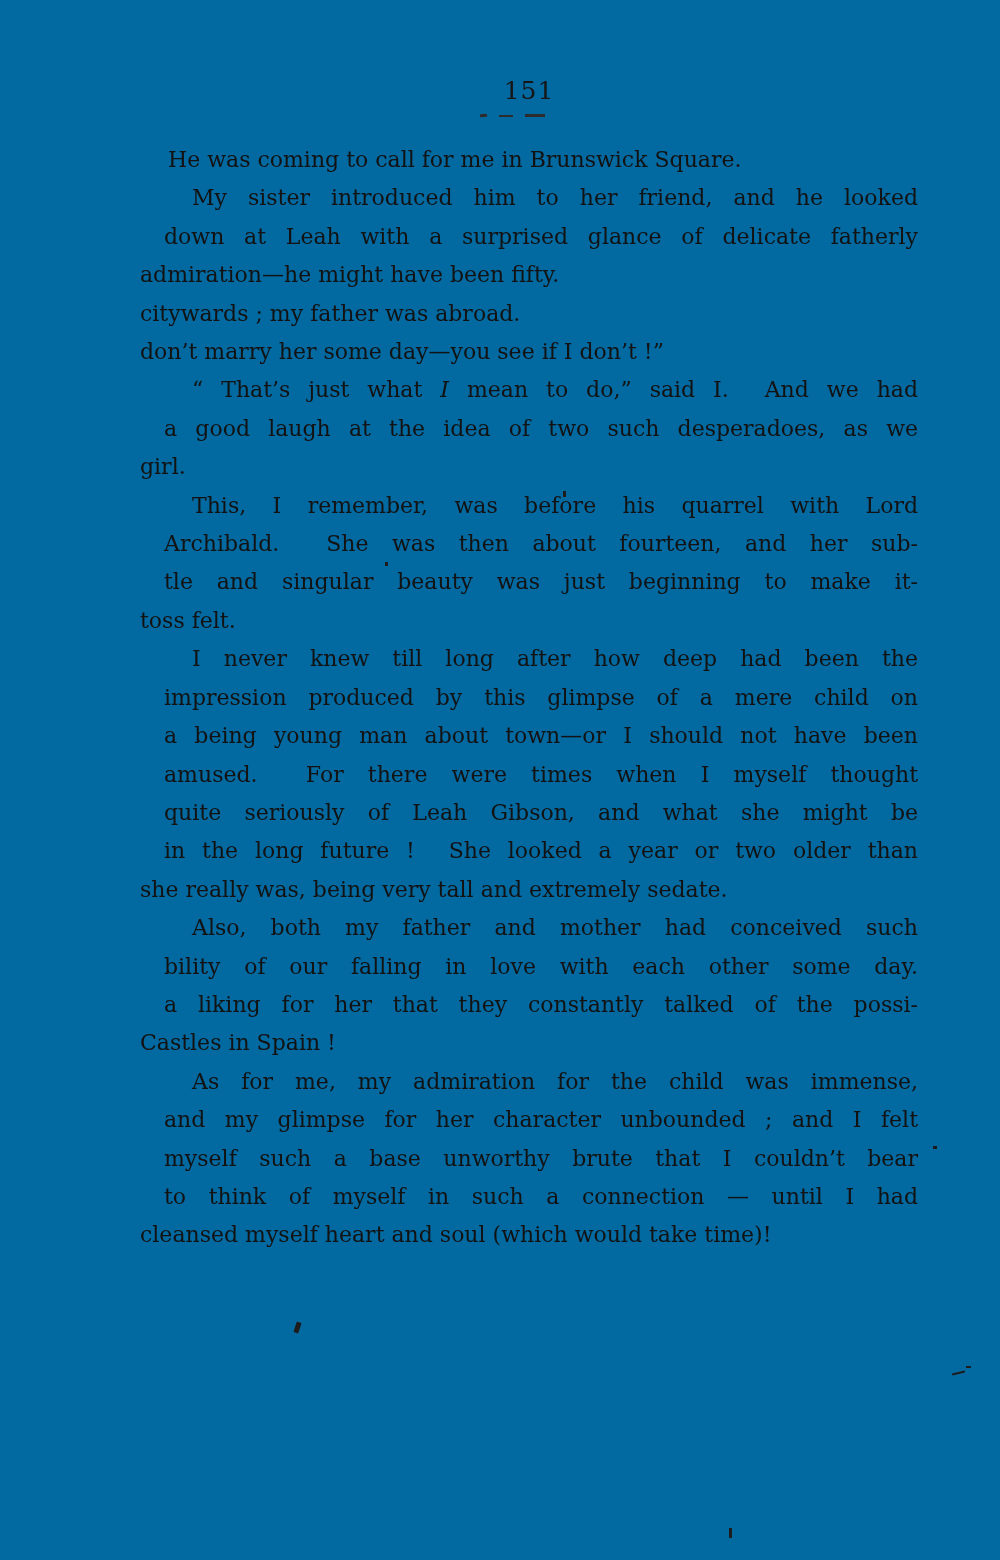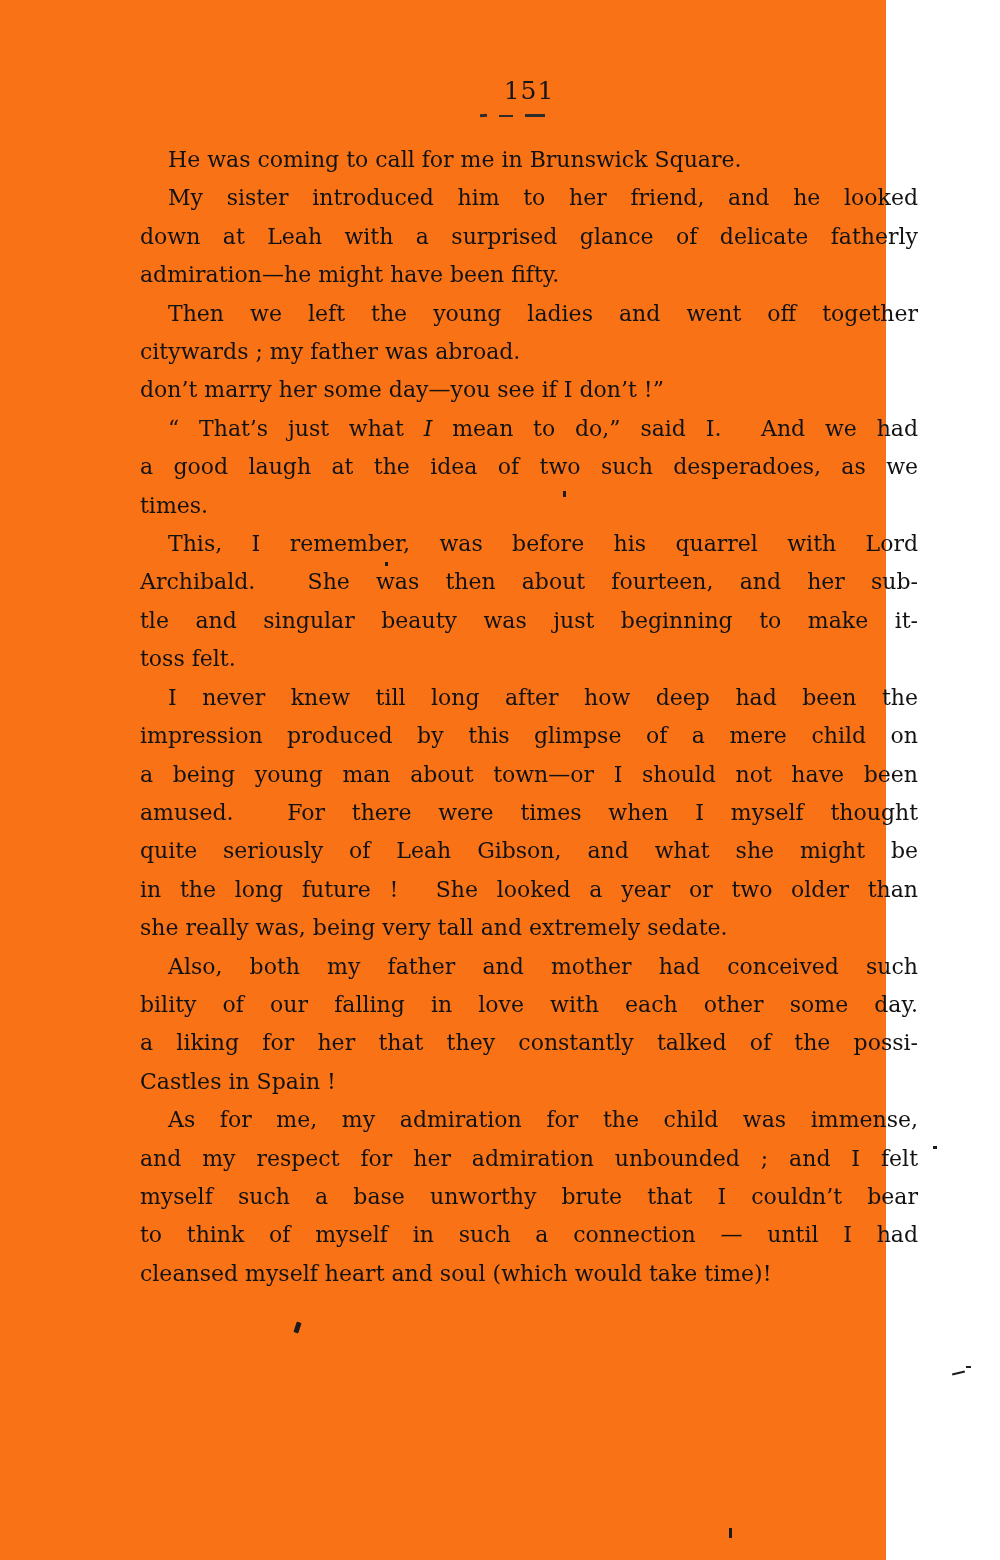--- a/index.html
+++ b/index.html
@@ -3,22 +3,22 @@
 <meta charset="utf-8">
 <style>
   html, body {
     margin: 0; padding: 0;
     width: 1000px; height: 1560px;
     background: #ffffff;
     overflow: hidden;
   }
   .page {
     position: relative;
-    width: 886px; height: 1560px;
-    background: #f97316;
+    width: 1000px; height: 1560px;
+    background: #0369a1;
     color: #141414;
     font-family: "DejaVu Serif", serif;
   }
   .page-number {
     position: absolute;
     top: 76px; left: 140px; width: 778px;
     text-align: center;
     font-size: 25px;
     letter-spacing: 1px;
     color: #161616;
@@ -33,21 +33,21 @@
   .rule-b { width: 14px; height: 2px; }
   .rule-c { width: 20px; height: 3px; }
   .body-text {
     position: absolute;
     top: 141px; left: 140px; width: 778px;
     font-size: 22px;
     line-height: 38.4px;
     color: #121212;
   }
   .line { white-space: pre-wrap; }
-  .line.just { text-align: justify; text-align-last: justify; }
+  .line.just { text-align: justify; text-align-last: justify; margin-left: 24px; }
   .line.indent { text-indent: 28px; }
   .line i { font-style: italic; }
   
   .speck { position: absolute; background: #1c1c1c; }
   .speck-caret   { left: 295px; top: 1322px; width: 5px;  height: 11px; transform: rotate(18deg); border-radius: 1px; }
   .speck-two     { left: 563px; top: 491px;  width: 3px;  height: 6px;  }
   .speck-dot-1   { left: 385px; top: 562px;  width: 3px;  height: 4px;  }
   .speck-dot-2   { left: 933px; top: 1146px; width: 4px;  height: 3px;  }
   .speck-curve-a { left: 952px; top: 1372px; width: 13px; height: 2px; transform: rotate(-14deg); }
   .speck-curve-b { left: 966px; top: 1366px; width: 5px;  height: 2px;  }
@@ -64,43 +64,42 @@
     <span class="rule-a"></span>
     <span class="rule-b"></span>
     <span class="rule-c"></span>
   </div>
 
   <div class="body-text">
       <div class="line indent">He was coming to call for me in Brunswick Square.</div>
       <div class="line indent just">My sister introduced him to her friend, and he looked</div>
       <div class="line just">down at Leah with a surprised glance of delicate fatherly</div>
       <div class="line">admiration—he might have been fifty.</div>
-      <div class="line indent just">Then we left the young ladies and went off together</div>
       <div class="line">citywards ; my father was abroad.</div>
       <div class="line">don’t marry her some day—you see if I don’t !”</div>
       <div class="line indent just">“ That’s just what <i>I</i> mean to do,” said I.  And we had</div>
       <div class="line just">a good laugh at the idea of two such desperadoes, as we</div>
-      <div class="line">times.</div>
+      <div class="line">girl.</div>
       <div class="line indent just">This, I remember, was before his quarrel with Lord</div>
       <div class="line just">Archibald.  She was then about fourteen, and her sub-</div>
       <div class="line just">tle and singular beauty was just beginning to make it-</div>
       <div class="line">toss felt.</div>
       <div class="line indent just">I never knew till long after how deep had been the</div>
       <div class="line just">impression produced by this glimpse of a mere child on</div>
       <div class="line just">a being young man about town—or I should not have been</div>
       <div class="line just">amused.  For there were times when I myself thought</div>
       <div class="line just">quite seriously of Leah Gibson, and what she might be</div>
       <div class="line just">in the long future !  She looked a year or two older than</div>
       <div class="line">she really was, being very tall and extremely sedate.</div>
       <div class="line indent just">Also, both my father and mother had conceived such</div>
       <div class="line just">bility of our falling in love with each other some day.</div>
       <div class="line just">a liking for her that they constantly talked of the possi-</div>
       <div class="line">Castles in Spain !</div>
       <div class="line indent just">As for me, my admiration for the child was immense,</div>
-      <div class="line just">and my respect for her admiration unbounded ; and I felt</div>
+      <div class="line just">and my glimpse for her character unbounded ; and I felt</div>
       <div class="line just">myself such a base unworthy brute that I couldn’t bear</div>
       <div class="line just">to think of myself in such a connection — until I had</div>
       <div class="line">cleansed myself heart and soul (which would take time)!</div>
     </div>
 
   <div class="speck speck-caret"></div>
   <div class="speck speck-two"></div>
   <div class="speck speck-dot-1"></div>
   <div class="speck speck-dot-2"></div>
   <div class="speck speck-curve-a"></div>

